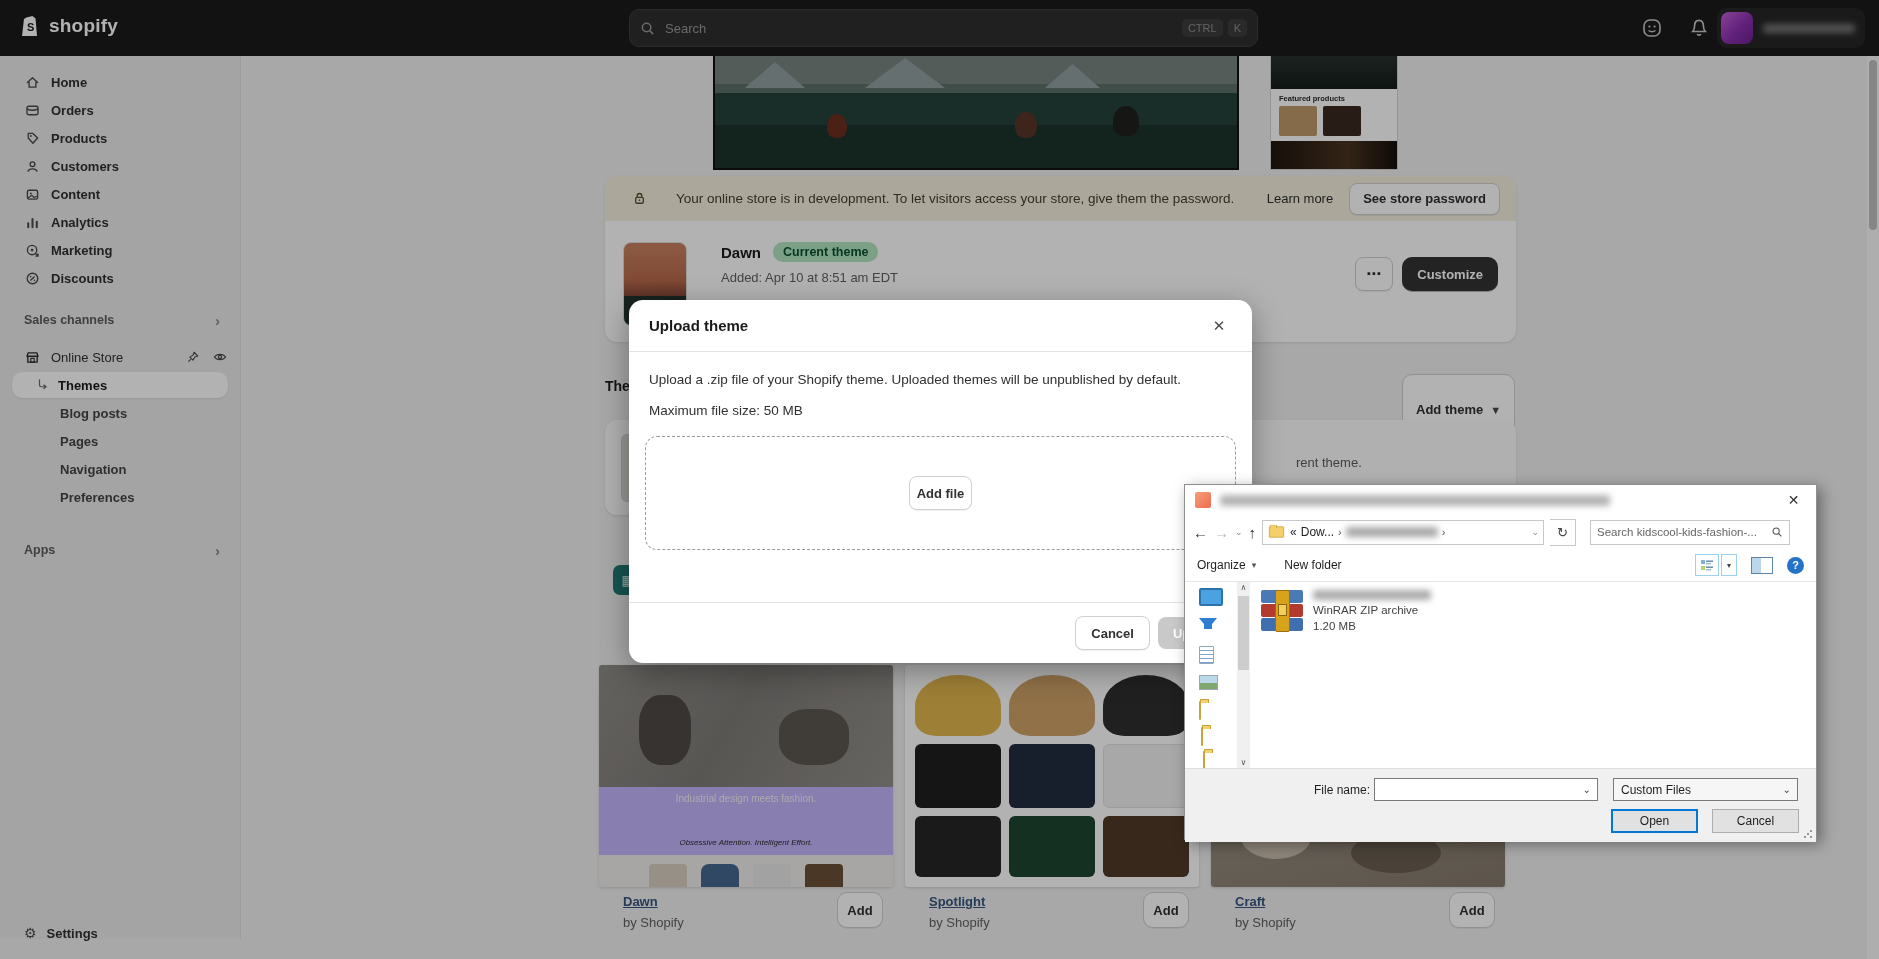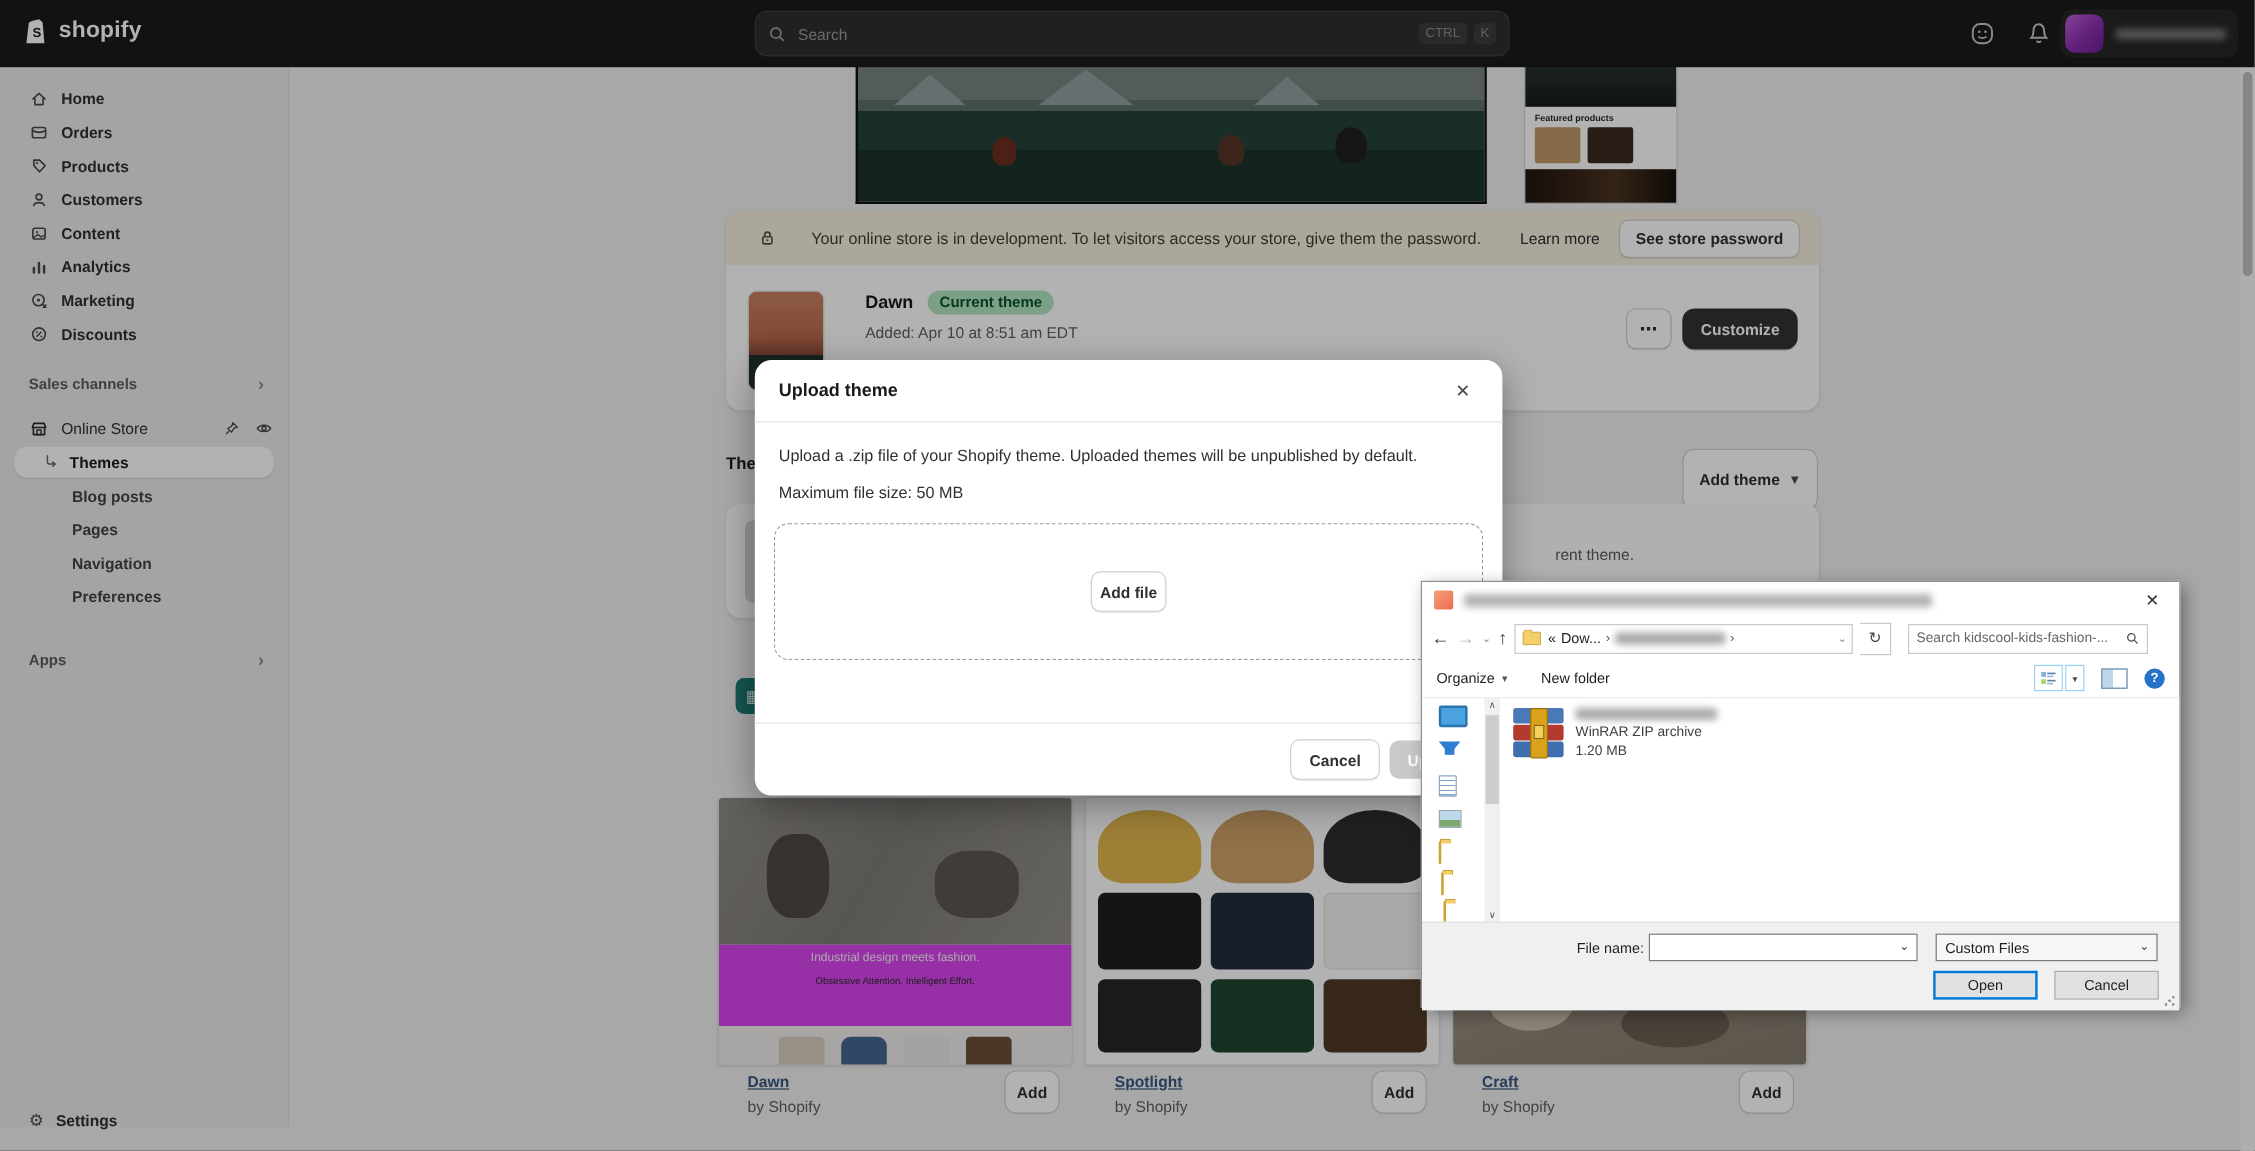--- a/index.html
+++ b/index.html
@@ -62,38 +62,38 @@
   #dawntitle{display:flex;align-items:center;gap:12px;}
   #dawntitle .nm{font-size:15px;font-weight:700;color:#1a1a1a;}
   .badge{background:#b2e5c0;color:#0c5132;font-size:12.5px;font-weight:600;border-radius:11px;padding:3px 10px;}
   #dawnadded{font-size:13px;color:#616161;margin-top:8px;}
   #dawnbtns{margin-left:auto;display:flex;gap:9px;align-items:center;margin-top:15px;}
   .morebtn{width:36px;height:32px;font-size:15px;letter-spacing:1px;}
   .darkbtn{display:inline-flex;align-items:center;justify-content:center;height:34px;padding:0 15px;background:#333;
     color:#fff;font-size:13px;font-weight:600;border-radius:10px;box-shadow:0 1px 0 rgba(0,0,0,.3);}
 
   #libhead{left:365px;top:322px;font-size:14px;font-weight:700;color:#1c1c1c;}
-  #addthemebtn{left:1162px;top:318px;height:33px;padding:8px 13px;border-radius:10px;gap:7px;}
+  #addthemebtn{left:1162px;top:318px;height:33px;padding:18px 13px;border-radius:10px;gap:7px;}
   #libcard{left:365px;top:364px;width:911px;height:95px;background:#fcfcfc;border-radius:12px;box-shadow:0 1px 3px rgba(0,0,0,.1);}
   #libthumb{position:absolute;left:16px;top:14px;width:62px;height:66px;border-radius:6px;background:#dcd8d2;border:1px solid #cfcfcf;}
   #parttext{left:1056px;top:399px;font-size:13px;color:#5c5c5c;}
   #tealicon{left:373px;top:509px;width:30px;height:30px;border-radius:7px;background:#1f7a74;display:flex;align-items:center;justify-content:center;}
   #tealicon span{color:#d9f2ef;font-size:14px;}
 
   
   .pcard-img{position:absolute;top:609px;width:294px;height:222px;border-radius:3px;overflow:hidden;box-shadow:0 1px 3px rgba(0,0,0,.15);}
   .plabel{position:absolute;top:838px;width:294px;}
   .plabel .nm{font-size:13px;font-weight:700;color:#35557f;text-decoration:underline;}
   .plabel .by{font-size:13px;color:#616161;margin-top:6px;}
   .addbtn{position:absolute;top:836px;width:44px;height:34px;border-radius:10px;}
   
   #pc1 .photo{height:122px;background:linear-gradient(120deg,#8f8c88 0%,#7f7c78 45%,#93908b 100%);position:relative;}
   #pc1 .fig{position:absolute;border-radius:40%;background:#4e4a45;}
   #pc1 .tagline{position:absolute;left:0;right:0;top:128px;text-align:center;font-size:10px;color:#f4f4f4;}
-  #pc1 .mid{margin-top:0;height:68px;background:#d946ef;display:flex;align-items:center;justify-content:center;padding-bottom:8px;box-sizing:border-box;}
+  #pc1 .mid{margin-top:0;height:68px;background:#c4b5fd;display:flex;align-items:flex-end;justify-content:center;padding-bottom:8px;box-sizing:border-box;font-style:italic;}
   #pc1 .mid span{font-size:8px;color:#2e2e2e;}
   #pc1 .shelf{height:56px;background:#efeeec;display:flex;gap:14px;justify-content:center;align-items:center;}
   #pc1 .shelf div{width:38px;height:38px;border-radius:4px;}
   
   #pc2{background:#fff;display:grid;grid-template-columns:repeat(3,1fr);gap:8px;padding:10px;box-sizing:border-box;}
   #pc2 div{border-radius:6px;}
   
   #pc3{background:linear-gradient(160deg,#a89f93 0%,#948a7c 55%,#857a6c 100%);position:relative;}
   #pc3 .bowl{position:absolute;border-radius:50%;}
 

